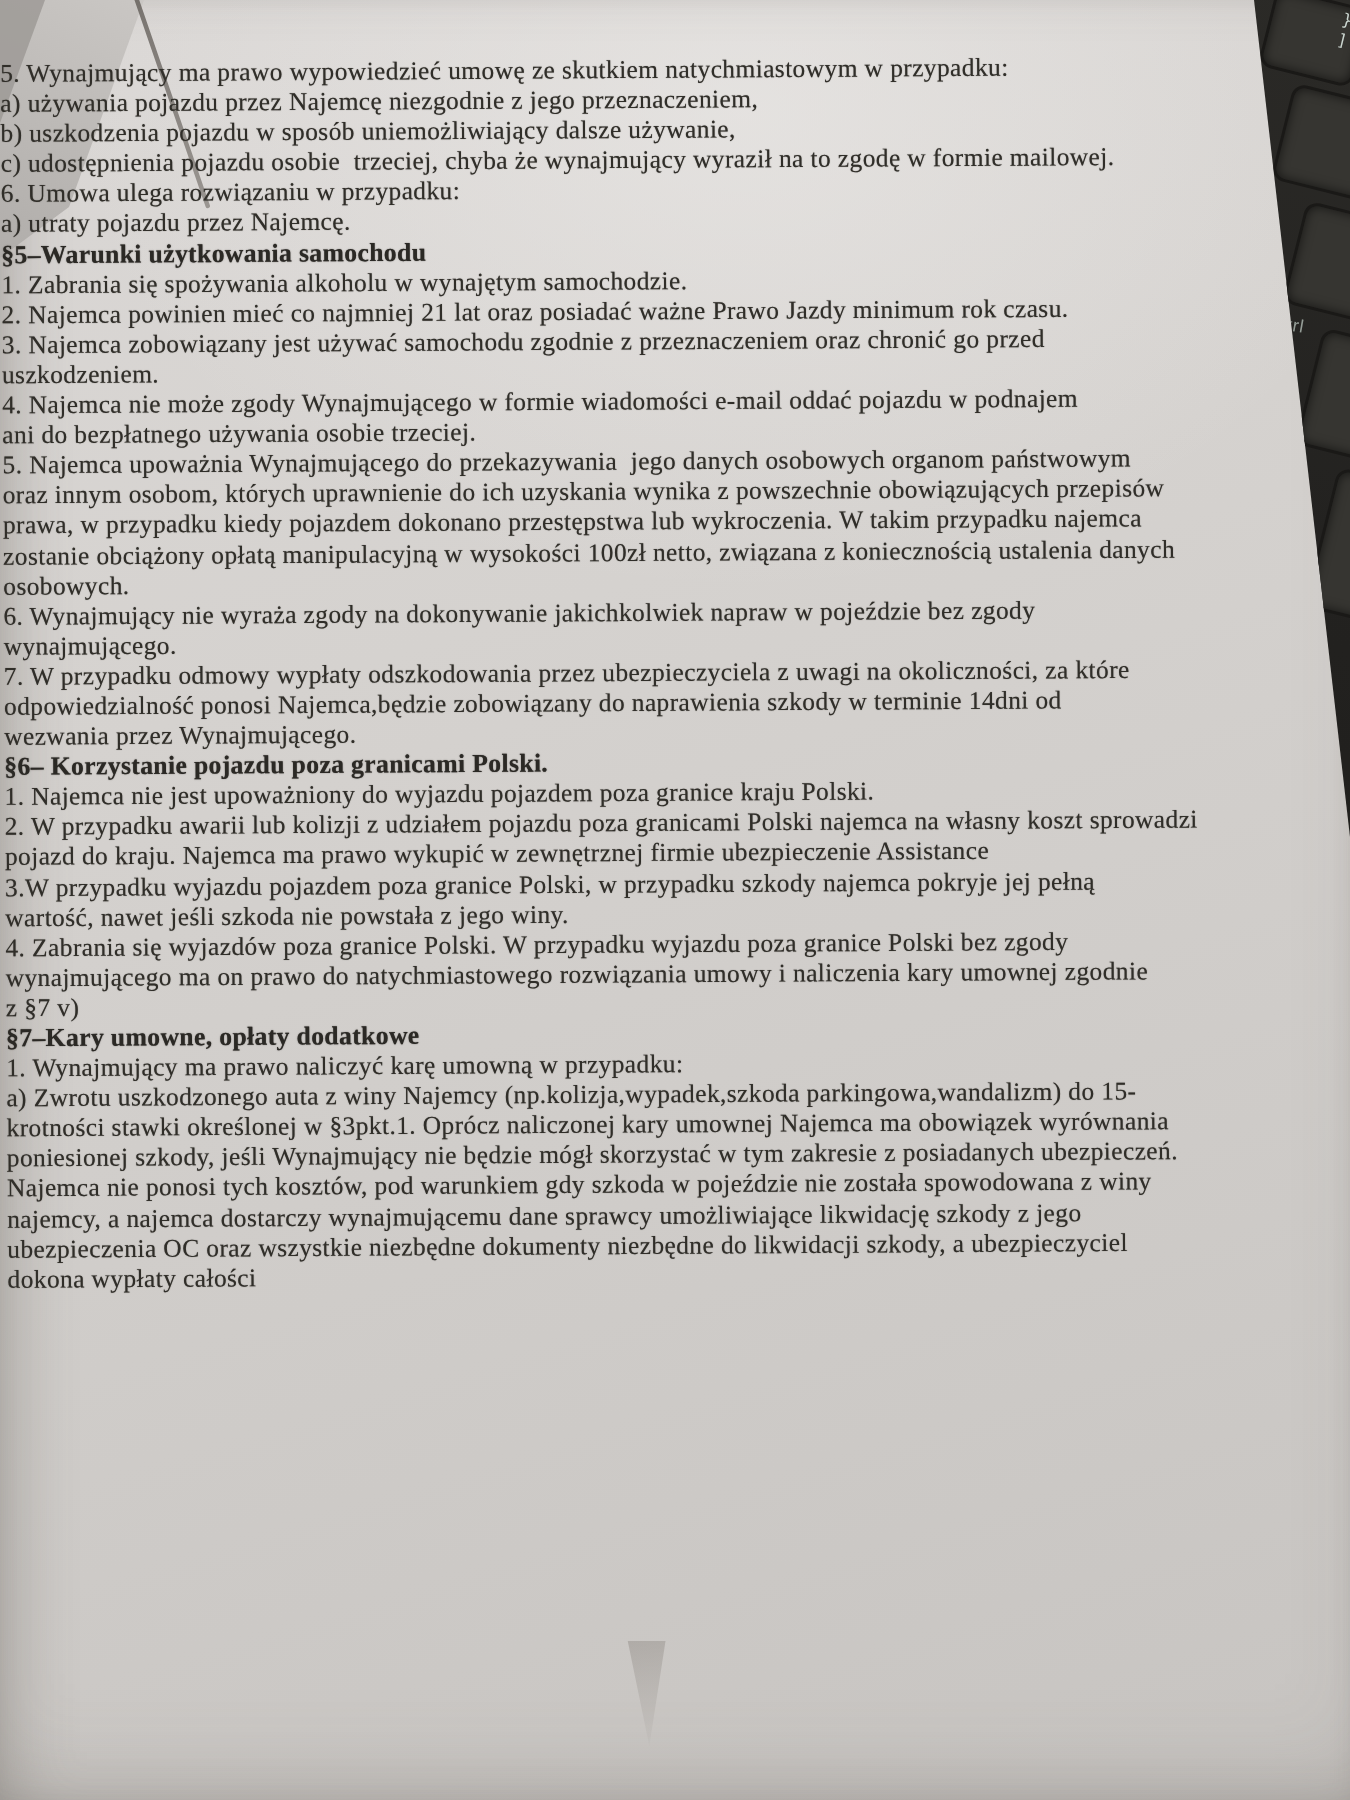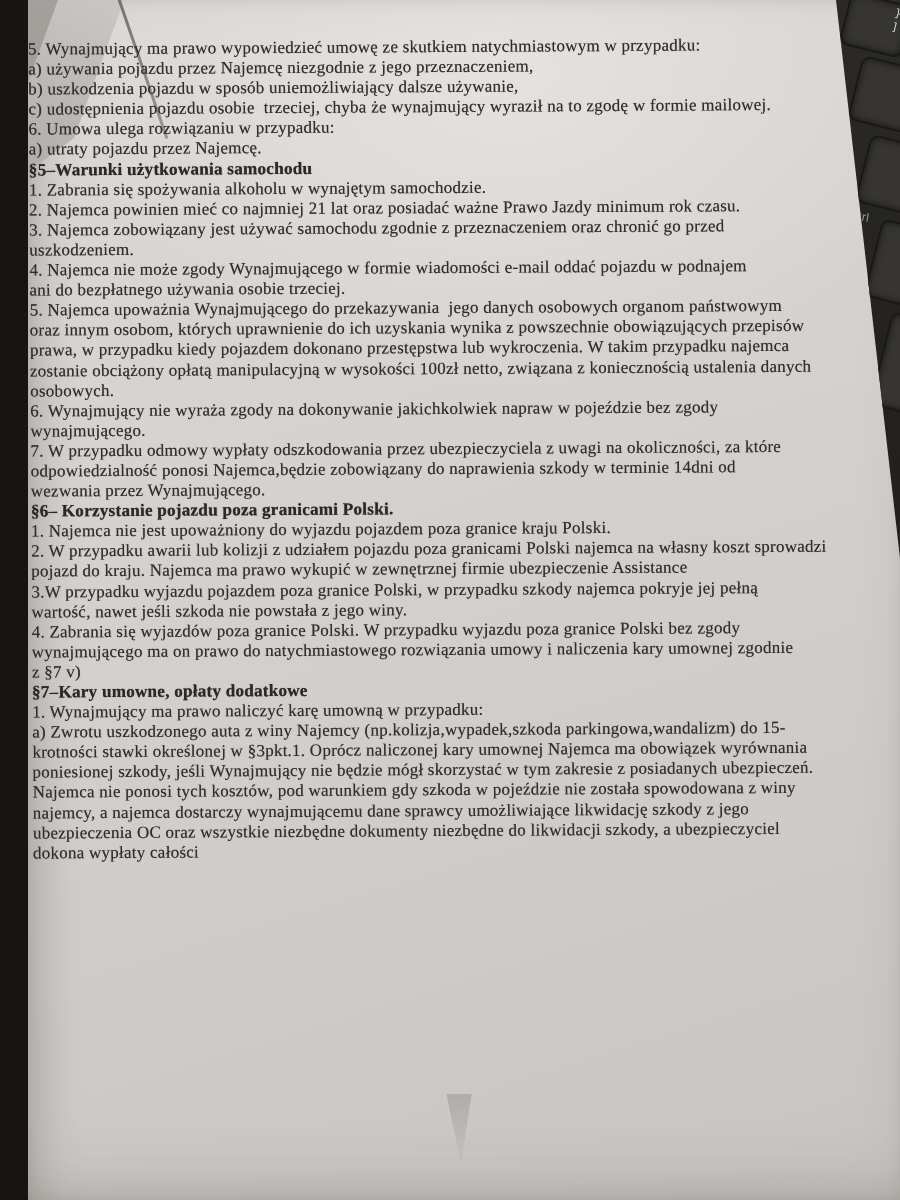--- a/index.html
+++ b/index.html
@@ -11,21 +11,20 @@
   
   .paper{
     position:absolute;inset:0;
     background-image:
       radial-gradient(ellipse 720px 520px at 55% 6%, rgba(238,236,234,.55), rgba(238,236,234,0) 62%),
       linear-gradient(163deg,#dbd8d6 0%,#d5d2cf 35%,#cecbc8 68%,#c7c4c1 100%);
     box-shadow:
       inset 26px 0 48px -26px rgba(95,90,84,.42),
       inset 0 -34px 70px -34px rgba(95,90,84,.30),
       inset -4px 0 20px -10px rgba(95,90,84,.20);
-    margin-left: 28px;
   }
   
   .under-sheet{
     position:absolute;left:0;top:0;width:120px;height:190px;
     clip-path:polygon(0 0,96px 0,46px 138px,0 172px);
     background:linear-gradient(205deg,#cbc8c5 0%,#bbb8b5 55%,#aeaba8 100%);
     filter:drop-shadow(3px 2px 3px rgba(80,75,70,.45));
   }
   .under-sheet-dark{
     position:absolute;left:0;top:0;width:40px;height:95px;

